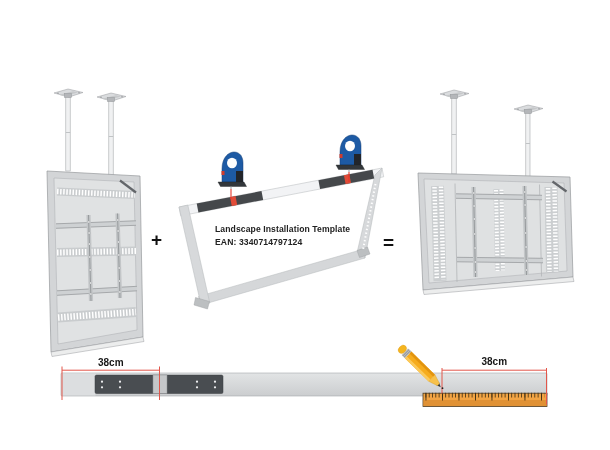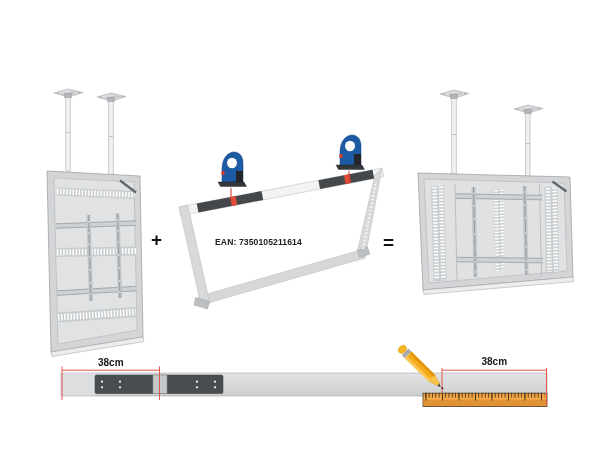--- a/index.html
+++ b/index.html
@@ -218,18 +218,19 @@
       <rect x="48.6" y="-4.6" width="0.8" height="9.2" fill="#8f9294"></rect>
       <rect x="50.5" y="-4.6" width="7" height="9.2" rx="4" ry="4.6" fill="#f5b51f" stroke="#d4941a" stroke-width="0.3"></rect>
     </g>
     <circle cx="442.5" cy="388.2" r="0.9" fill="#1e1e1e"></circle>
   </g>
 </svg>
 
   <div class="lbl sign" style="left:151px;top:230px;">+</div>
   <div class="lbl sign" style="left:383px;top:233px;">=</div>
 
-  <div class="lbl tpl-line" style="left:215px;top:237.5px;">EAN: 7350105211614</div>
+  <div class="lbl tpl-line" style="left:215px;top:224.5px;">Landscape Installation Template</div>
+  <div class="lbl tpl-line" style="left:215px;top:237.5px;">EAN: 3340714797124</div>
 
   <div class="lbl dim" style="left:62px;top:357.5px;width:97.5px;">38cm</div>
   <div class="lbl dim" style="left:442px;top:356.5px;width:104.5px;">38cm</div>
 
 </div>
 
 </body></html>

